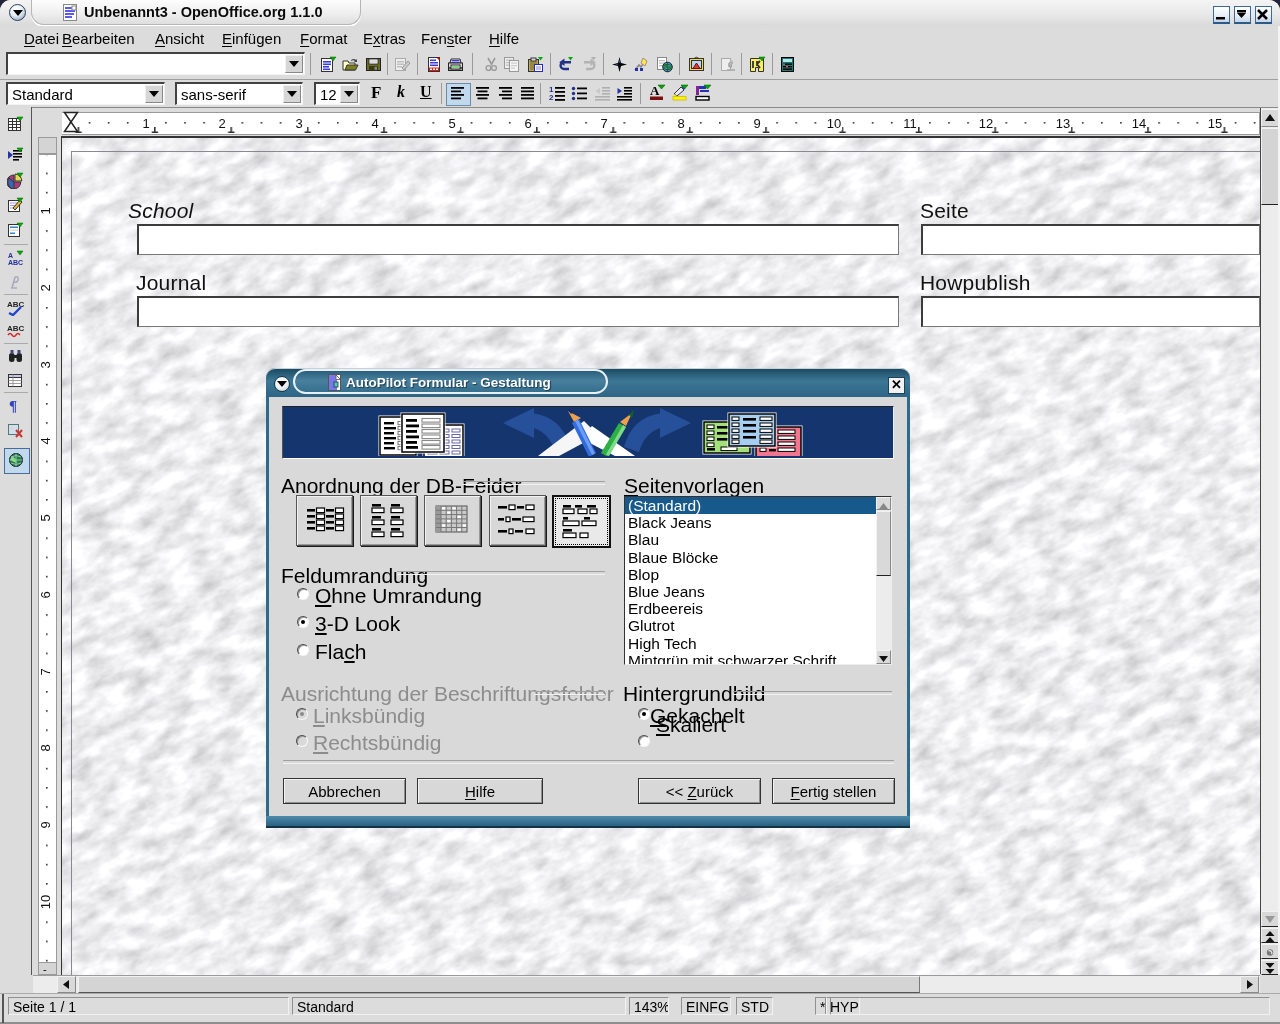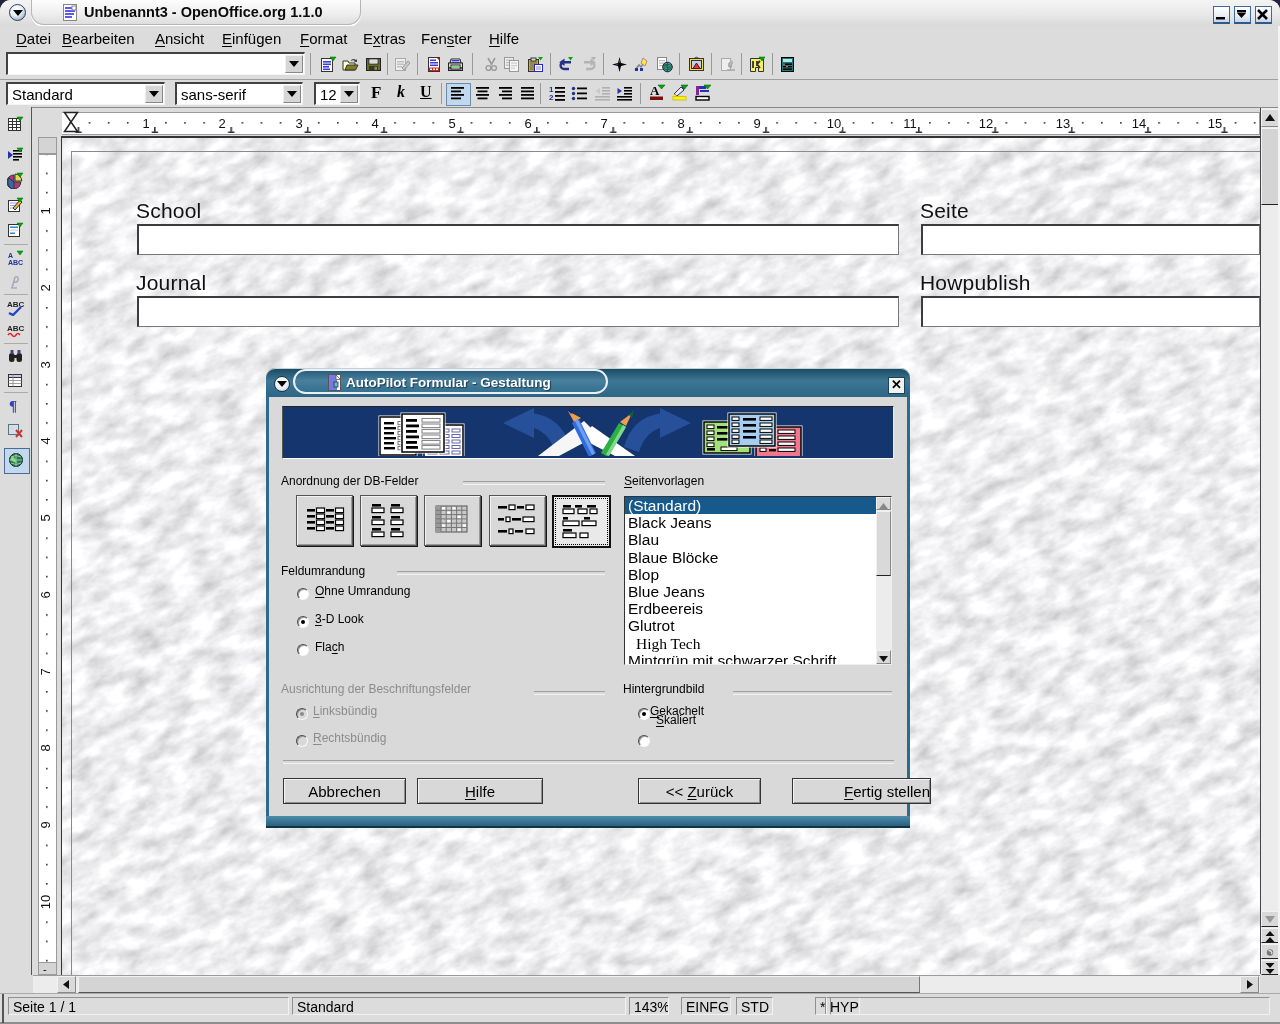--- a/index.html
+++ b/index.html
@@ -83,21 +83,21 @@
   #dlg-circle:after{content:"";position:absolute;left:2px;top:4px;
       border-left:5px solid transparent;border-right:5px solid transparent;border-top:6px solid #000;}
   #dlg-tab{position:absolute;left:27px;top:1px;width:311px;height:21px;border-radius:13px;
       background:linear-gradient(#2a5e7c,#49809e 45%,#35708e);
       border:2px solid #e9f1f5;}
   #dlg-x{position:absolute;left:622px;top:9px;width:15px;height:15px;background:#f2f2f2;
       border:1px solid #1c4258;color:#000;font-weight:bold;font-size:13px;text-align:center;line-height:14px;}
   #banner{position:absolute;left:16px;top:38px;width:610px;height:51px;background:#14356d;
       border-top:1px solid #222;border-left:1px solid #555;
       border-bottom:1px solid #fdfdfd;border-right:1px solid #eee;}
-  .dlabel{position:absolute;font-size:12px;color:#000;white-space:nowrap;}
+  .dlabel{position:absolute;font-size:21px;color:#000;white-space:nowrap;}
   .groove{position:absolute;height:2px;border-top:1px solid #a0a0a0;border-bottom:1px solid #f2f2f2;}
   .abtn{position:absolute;width:55px;height:49px;background:#d8d8d8;border:1px solid #555;
       box-shadow:1px 1px 0 #1a1a1a, inset 1px 1px 0 #f2f2f2, inset -1px -1px 0 #9a9a9a;}
   .radio{position:absolute;width:12px;height:12px;border-radius:50%;background:#fff;box-sizing:border-box;
       border:1px solid #f8f8f8;border-top-color:#4a4a4a;border-left-color:#4a4a4a;
       box-shadow:inset 1px 1px 0 #9a9a9a;}
   .radio.sel:after{content:"";position:absolute;left:3px;top:3px;width:4px;height:4px;border-radius:50%;background:#000;}
   .radio.dis{background:#d9d9d9;}
   .radio.dissel:after{content:"";position:absolute;left:3px;top:3px;width:4px;height:4px;border-radius:50%;background:#8a8a8a;}
   .dbtn{position:absolute;height:26px;background:#d8d8d8;border:1px solid #333;
@@ -128,21 +128,21 @@
     </svg></div>
 <div class="tb-btn" style="left:1234px;"><svg width="13" height="13">
       <rect x="2" y="2" width="9" height="2.5" fill="#000"></rect>
       <path d="M2 5 L11 5 L6.5 10 Z" fill="#000"></path>
     </svg></div>
 <div class="tb-btn" style="left:1255px;"><svg width="13" height="13">
       <path d="M2 2 L11 11 M11 2 L2 11" stroke="#000" stroke-width="2.6"></path>
     </svg></div>
 
 <div id="menubar">
-  <span class="mi" style="left:16px;"><u>D</u>atei</span>
+  <span class="mi" style="left:24px;"><u>D</u>atei</span>
   <span class="mi" style="left:62px;"><u>B</u>earbeiten</span>
   <span class="mi" style="left:155px;"><u>A</u>nsicht</span>
   <span class="mi" style="left:222px;"><u>E</u>infügen</span>
   <span class="mi" style="left:300px;"><u>F</u>ormat</span>
   <span class="mi" style="left:363px;">E<u>x</u>tras</span>
   <span class="mi" style="left:421px;">Fen<u>s</u>ter</span>
   <span class="mi" style="left:489px;"><u>H</u>ilfe</span>
 </div>
 
 <div id="toolbar1">
@@ -580,21 +580,21 @@
     <filter id="paper" x="-0.1" y="-0.1" width="1.2" height="1.2">
       <feTurbulence type="fractalNoise" baseFrequency="0.036 0.07" numOctaves="4" seed="14" result="n"></feTurbulence>
       <feColorMatrix in="n" type="matrix" values="0.7 0 0 0 0.507  0.7 0 0 0 0.507  0.7 0 0 0 0.522  0 0 0 0 1"></feColorMatrix>
     </filter>
     <g transform="rotate(-24 599 419)">
         <rect x="-320" y="-260" width="1840" height="1360" filter="url(#paper)"></rect>
       </g>
   </svg>
 
   <div class="abs" style="left:9px;top:13px;width:1188px;height:825px;border-top:1px solid #88888e;border-left:1px solid #88888e;"></div>
-  <div class="fldlabel" style="left:74px;top:61px;">School</div>
+  <div class="fldlabel" style="left:66px;top:61px;font-style:italic;">School</div>
   <div class="fld" style="left:75px;top:86px;width:762px;height:31px;"></div>
   <div class="fldlabel" style="left:858px;top:61px;">Seite</div>
   <div class="fld" style="left:859px;top:86px;width:339px;height:31px;"></div>
   <div class="fldlabel" style="left:74px;top:133px;">Journal</div>
   <div class="fld" style="left:75px;top:158px;width:762px;height:31px;"></div>
   <div class="fldlabel" style="left:858px;top:133px;">Howpublish</div>
   <div class="fld" style="left:859px;top:158px;width:339px;height:31px;"></div>
 </div>
 
 <div class="abs" style="left:1260px;top:108px;width:20px;height:866px;background:#ececec;border-left:1px solid #444;box-sizing:border-box;"></div>
@@ -915,21 +915,21 @@
        border:1px solid #333;border-bottom-color:#eee;border-right-color:#eee;box-sizing:border-box;overflow:hidden;
        font-size:15.5px;">
     <div style="height:17.2px;background:#17598a;color:#fff;padding-left:3px;">(Standard)</div>
     <div style="height:17.2px;padding-left:3px;">Black Jeans</div>
     <div style="height:17.2px;padding-left:3px;">Blau</div>
     <div style="height:17.2px;padding-left:3px;">Blaue Blöcke</div>
     <div style="height:17.2px;padding-left:3px;">Blop</div>
     <div style="height:17.2px;padding-left:3px;">Blue Jeans</div>
     <div style="height:17.2px;padding-left:3px;">Erdbeereis</div>
     <div style="height:17.2px;padding-left:3px;">Glutrot</div>
-    <div style="height:17.2px;padding-left:11px;font-family:Liberation Serif, serif;">High Tech</div>
+    <div style="height:17.2px;padding-left:3px;">High Tech</div>
     <div style="height:17.2px;padding-left:3px;">Mintgrün mit schwarzer Schrift</div>
   </div>
   <div class="abs" style="left:610px;top:129px;width:15px;height:167px;background:#ececec;"></div>
   <div class="sbtn" style="left:610px;top:129px;width:15px;height:13px;">
     <svg width="13" height="11">
         <path d="M6.5 2 L11 8 L2 8 Z" fill="#888"></path>
       </svg></div>
   <div class="sbtn" style="left:610px;top:143px;width:15px;height:65px;background:#d9d9d9;border-bottom-color:#222;"></div>
   <div class="sbtn" style="left:610px;top:282px;width:15px;height:14px;">
     <svg width="13" height="12">
@@ -956,14 +956,14 @@
   <div class="groove" style="left:467px;top:323px;width:159px;"></div>
   <div class="radio sel" style="left:372px;top:340px;"></div>
   <div class="dlabel" style="left:384px;top:336px;"><u>G</u>ekachelt</div>
   <div class="radio" style="left:372px;top:367px;"></div>
   <div class="dlabel" style="left:390px;top:345px;"><u>S</u>kaliert</div>
 
   <div class="groove" style="left:17px;top:392px;width:611px;"></div>
   <div class="dbtn" style="left:17px;top:410px;width:123px;">Abbrechen</div>
   <div class="dbtn" style="left:151px;top:410px;width:126px;"><u>H</u>ilfe</div>
   <div class="dbtn" style="left:372px;top:410px;width:123px;">&lt;&lt; <u>Z</u>urück</div>
-  <div class="dbtn" style="left:526px;top:410px;width:139px;text-align:right;"><u>F</u>ertig stellen</div>
+  <div class="dbtn" style="left:506px;top:410px;width:123px;"><u>F</u>ertig stellen</div>
 </div>
 
 </body></html>

